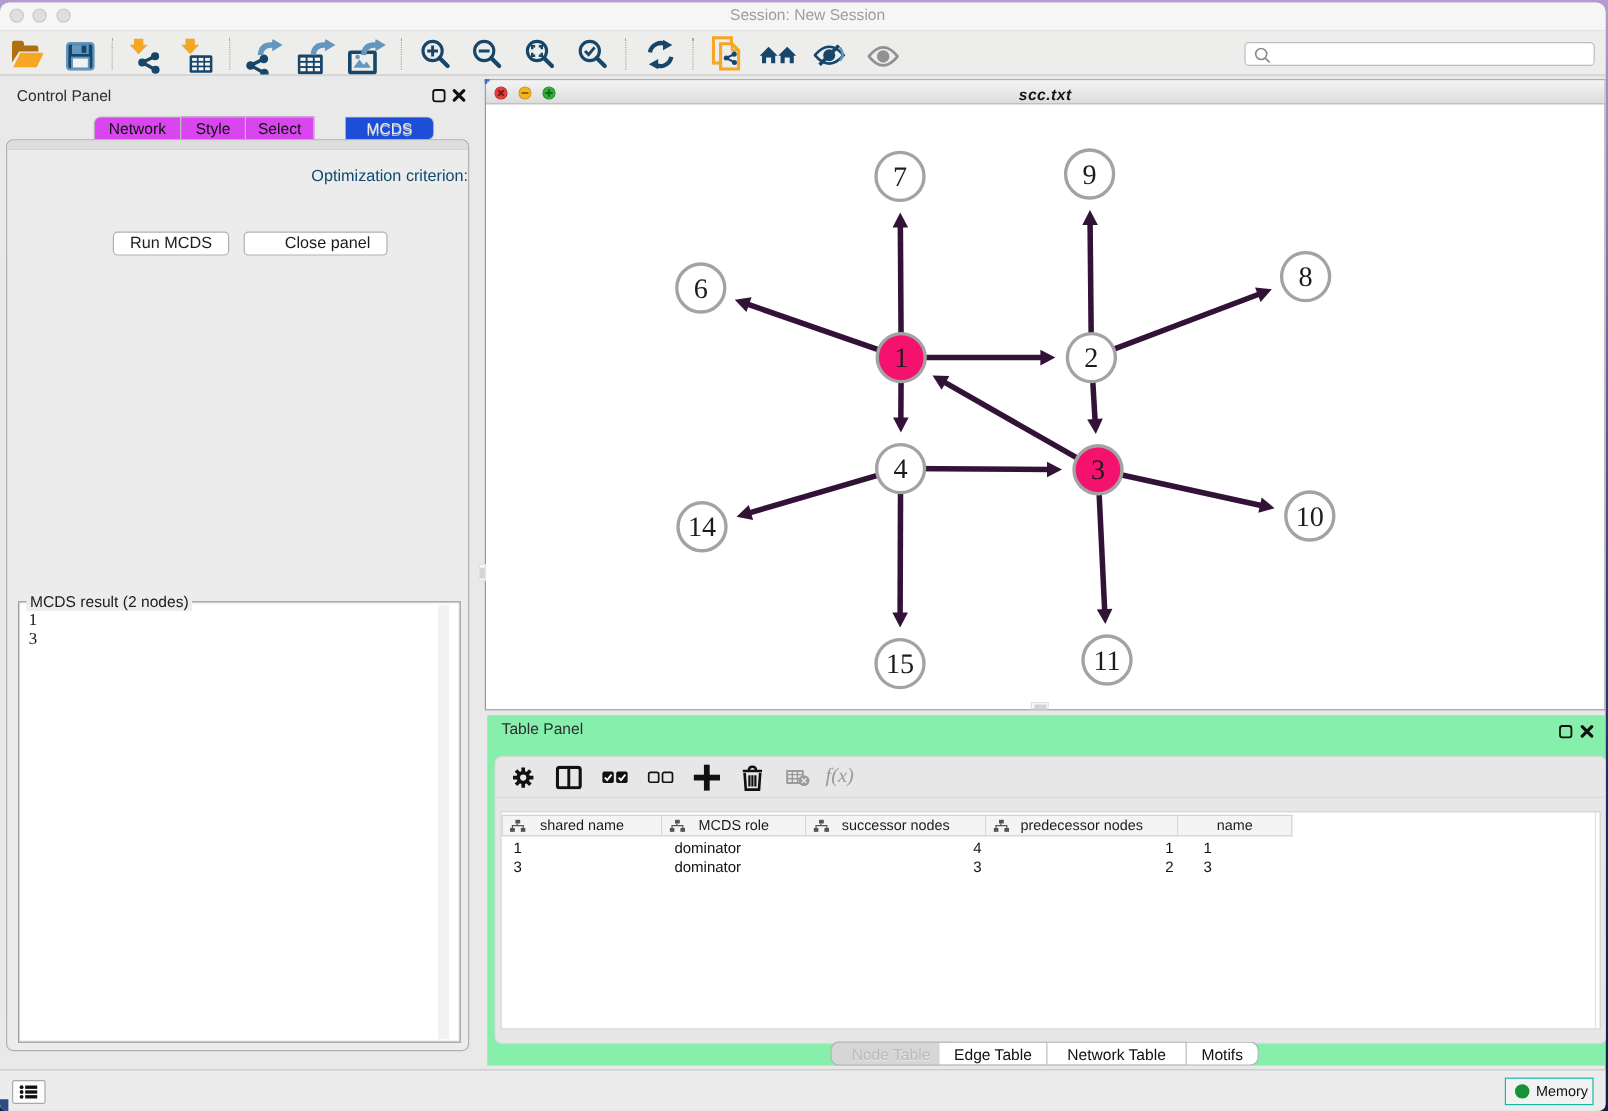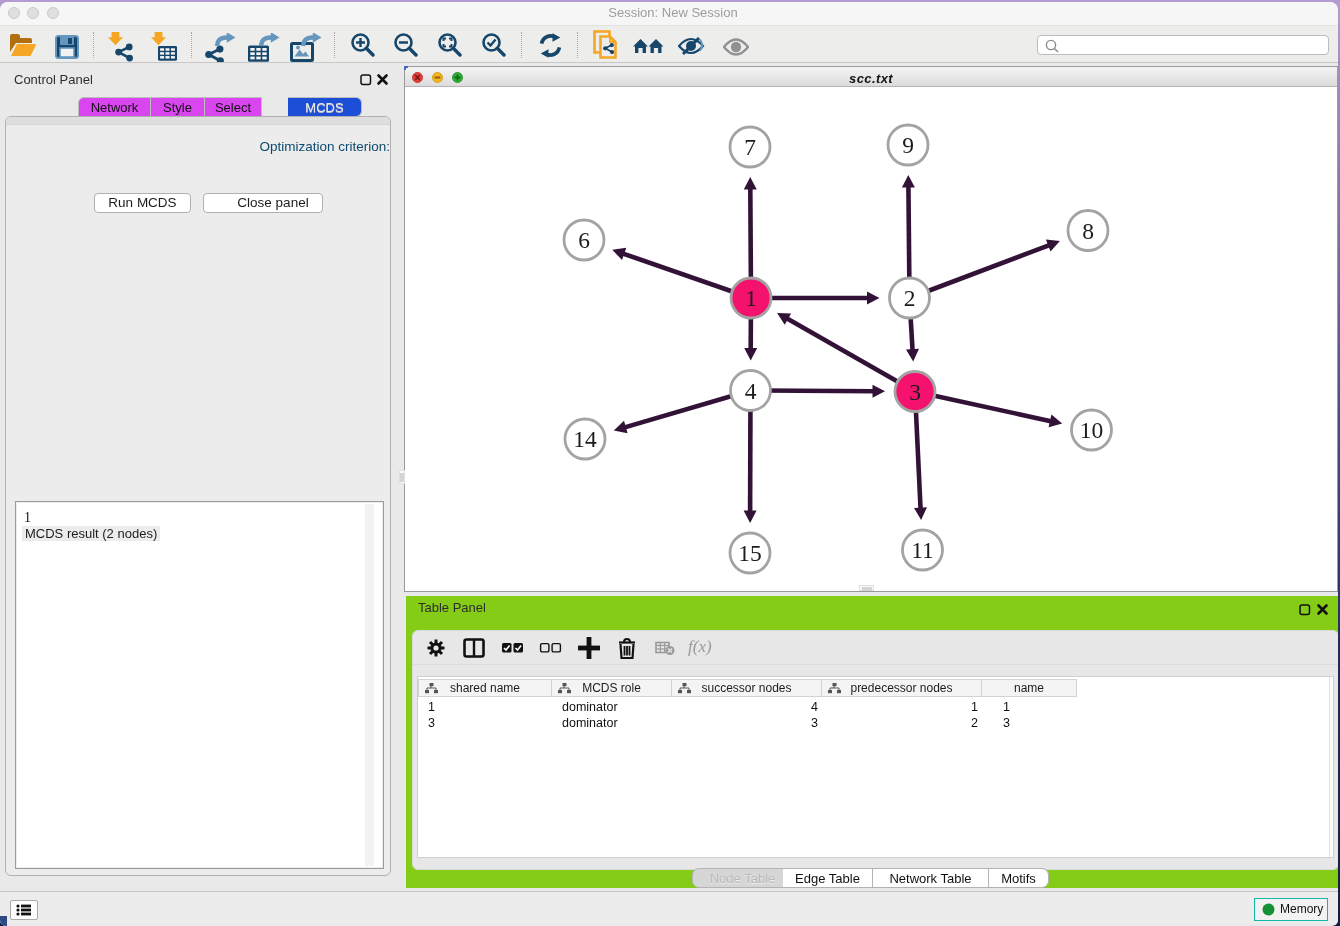--- a/index.html
+++ b/index.html
@@ -32,36 +32,36 @@
   .opt-label { position:absolute; left:0; top:22px; width:100%; text-align:right;
                font-size:13.5px; color:#0c4a6e; }
   .combo { position:absolute; left:38px; top:43px; width:312px; height:19px; background:#fff;
            border:1px solid #ababab; border-radius:4px; font-size:13.5px; color:#1c1c1c; }
   .combo span { position:absolute; left:14px; top:1px; }
   .btn { position:absolute; top:76px; height:20px; background:#fff; border:1px solid #b1b1b1;
          border-radius:4px; font-size:13.5px; color:#1c1c1c; text-align:center; line-height:18px; }
   .fieldset { position:absolute; left:9px; top:384px; width:369px; height:368px;
               border:1px solid #9b9b9b; }
   .fieldset .legend { position:absolute; left:6px; top:-8px; background:#ececec; padding:0 3px;
-              font-size:13px; color:#1c1c1c;margin-top:32px; }
+              font-size:13px; color:#1c1c1c; }
   .fieldset .inner { position:absolute; left:1px; top:1px; right:1px; bottom:1px; background:#fff;
               font-family:"Liberation Serif", serif; font-size:14px; color:#111; padding:7px 0 0 7px; line-height:16px; }
   .fieldset .sbar { position:absolute; top:1px; bottom:1px; right:8px; width:9px; background:#f2f2f2; }
 
   
   .net { position:absolute; left:404px; top:64px; width:934px; height:526px;
          border:1px solid #9a9a9a; background:#fff; }
   .net-titlebar { position:absolute; left:0; top:0; width:100%; height:20px;
          background:linear-gradient(180deg,#f4f4f4,#dcdcdc); border-bottom:1px solid #b4b4b4; }
   .net-title { position:absolute; top:4px; width:100%; text-align:center; font-size:13px;
          font-weight:bold; color:#151515; letter-spacing:0.4px;font-style:italic; }
   .mac { position:absolute; top:4.5px; width:11px; height:11px; border-radius:50%; }
 
   
-  .tp { position:absolute; left:406px; top:594px; width:932px; height:292px; background:#84cc16; }
+  .tp { position:absolute; left:406px; top:594px; width:932px; height:292px; background:#86efac; }
   .tp-header { position:absolute; left:12px; top:4px; font-size:13px; color:#2e2e2e; }
   .tp-box { position:absolute; left:6px; top:34px; width:927px; height:240px;
             background:#e7e7e7; border:1px solid #d9d9d9; border-radius:6px; }
   .tp-table { position:absolute; left:4px; top:45px; width:917px; height:182px; background:#fff;
               border:1px solid #cfcfcf; }
   .th { position:absolute; top:2px; height:18px; background:#f4f4f4; border:1px solid #d3d3d3;
         border-left:none; font-size:12px; color:#1c1c1c; text-align:center; line-height:17px; }
   .cell { position:absolute; font-size:12.5px; color:#111; height:16px; line-height:16px; }
   .btab { position:absolute; top:272px; height:20px; background:#fff; border:1px solid #b3b3b3;
           font-size:13px; color:#111; text-align:center; line-height:19px; }

